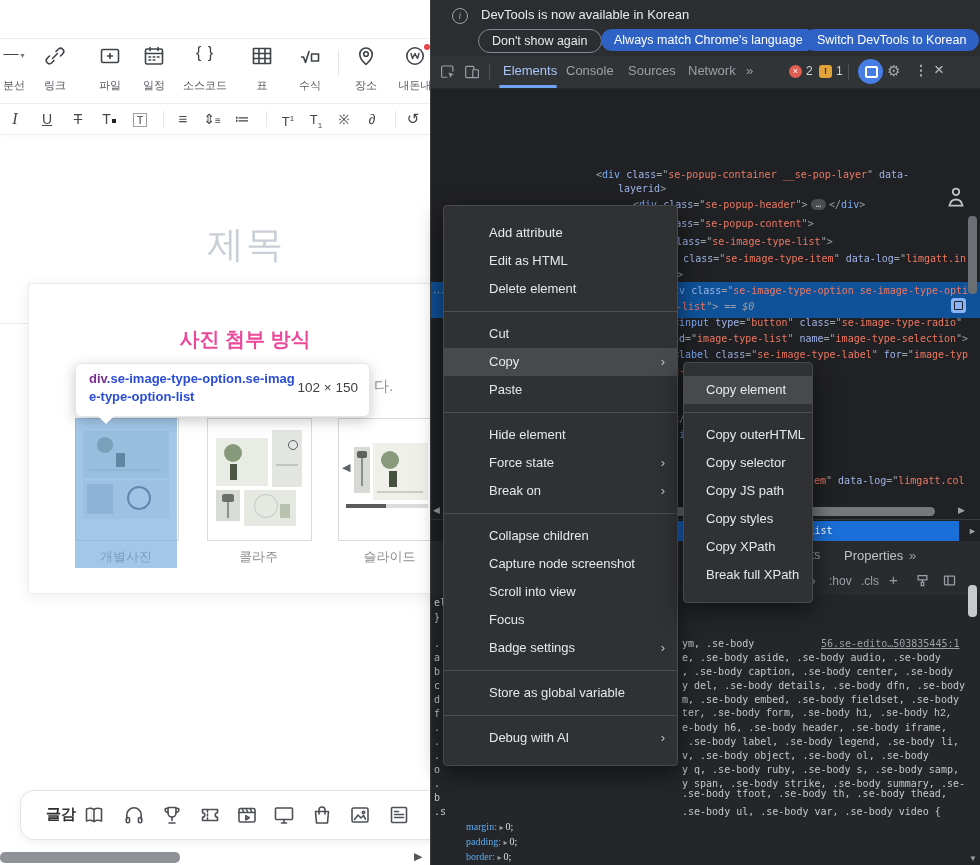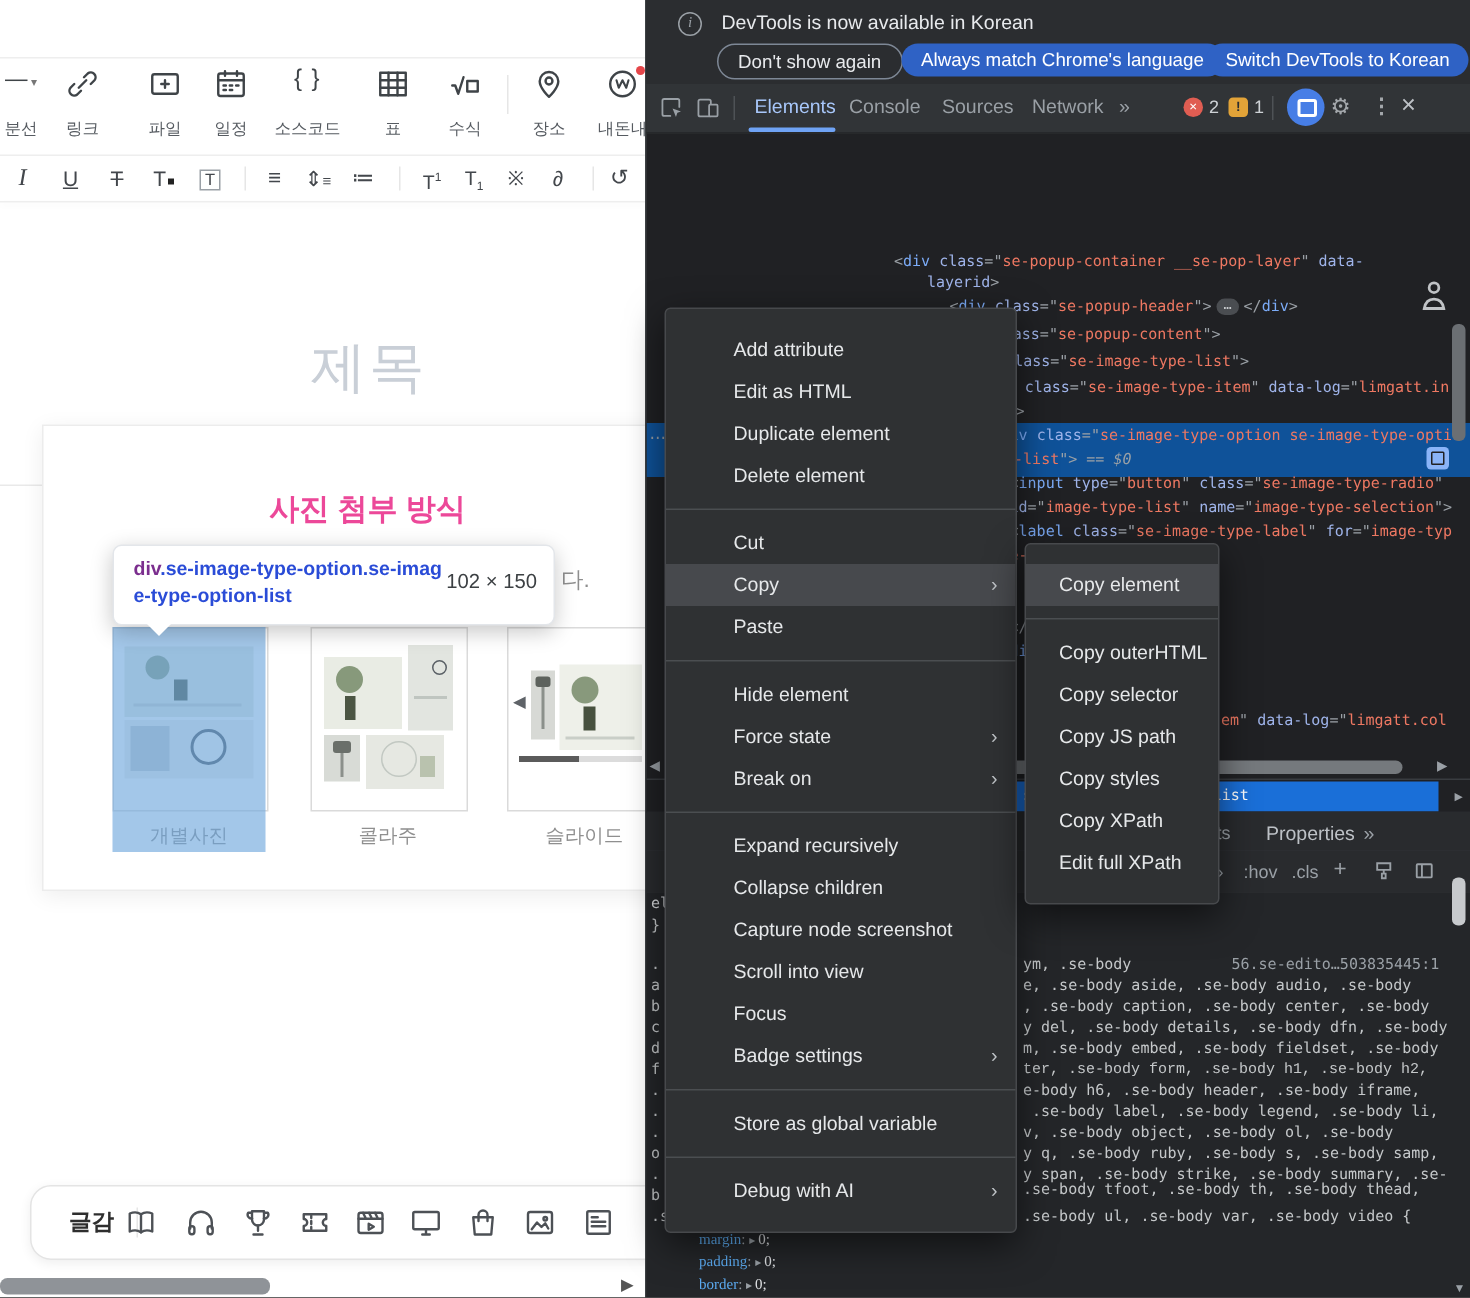--- a/index.html
+++ b/index.html
@@ -62,21 +62,21 @@
   #dsr{position:absolute;left:527px;top:505px;color:#9aa0a6;font-size:9px}
   #crumb{position:absolute;left:0;top:519px;width:550px;height:22px;background:#202124;border-top:1px solid #393c40}
   #chip{position:absolute;left:226px;top:1px;width:302px;height:20px;background:#1a6fd8}
   #chip span{position:absolute;left:25px;top:4px;font-size:10px;color:#fff;font-family:"DejaVu Sans Mono",monospace}
   #crumb-more{position:absolute;left:537px;top:6px;color:#9aa0a6;font-size:9px}
   #sidetabs{position:absolute;left:0;top:541px;width:550px;height:26px;background:#292b2e;border-bottom:1px solid #393c40}
   #stoolbar{position:absolute;left:0;top:567px;width:550px;height:28px;background:#292b2e;border-bottom:1px solid #393c40;color:#9aa0a6}
   .stt{position:absolute;top:7px;font-size:12px;color:#9aa0a6}
   #styles{position:absolute;left:0;top:595px;width:550px;height:270px;background:#242629;font-size:10px;line-height:14px}
   .csline{position:absolute;white-space:pre;color:#c5c8ca;font-family:"DejaVu Sans Mono",monospace}
-  #rule-src{position:absolute;left:390px;top:637px;color:#9aa0a6;font-family:"DejaVu Sans Mono",monospace}
+  #rule-src{position:absolute;left:390px;top:637px;color:#9aa0a6;text-decoration:underline;font-family:"DejaVu Sans Mono",monospace}
   .propline{position:absolute;left:35px;white-space:pre;font-family:Liberation Serif, serif}
   .pn{color:#5cabf0}.pv{color:#dfe1e4}.pp{color:#9aa0a6}.parw{color:#9aa0a6;font-size:8px}
   #vthumb2{position:absolute;left:537px;top:585px;width:9px;height:32px;border-radius:4px;background:#c7cacd}
   .sarr{position:absolute;left:538px;color:#9aa0a6;font-size:8px}
 
   
   .cmenu{position:absolute;background:#2f3133;border:1px solid #47494c;border-radius:4px;box-shadow:0 8px 24px rgba(0,0,0,.55);padding:13px 0;box-sizing:border-box}
   #cmenu{left:443px;top:205px;width:235px;z-index:30}
   #csub{left:683px;top:362px;width:130px;z-index:31}
   .citem{height:28px;line-height:28px;padding-left:45px;font-size:13px;color:#e6e8ea;position:relative;white-space:nowrap;cursor:default}
@@ -438,45 +438,43 @@
   <div id="tip">
     <div class="l1"><span class="tag">div</span><span class="cls">.se-image-type-option.se-imag</span></div>
     <div class="l2">e-type-option-list</div>
     <div class="dim">102 × 150</div>
     <div class="arr"></div>
   </div>
 
   <div id="cmenu" class="cmenu">
       <div class="citem">Add attribute</div>
       <div class="citem">Edit as HTML</div>
-      <div class="citem">Duplicate element</div>
       <div class="citem">Delete element</div>
       <div class="csep"></div>
       <div class="citem">Cut</div>
       <div class="citem hov">Copy<span class="subarr">›</span></div>
       <div class="citem">Paste</div>
       <div class="csep"></div>
       <div class="citem">Hide element</div>
       <div class="citem">Force state<span class="subarr">›</span></div>
       <div class="citem">Break on<span class="subarr">›</span></div>
       <div class="csep"></div>
-      <div class="citem">Expand recursively</div>
       <div class="citem">Collapse children</div>
       <div class="citem">Capture node screenshot</div>
       <div class="citem">Scroll into view</div>
       <div class="citem">Focus</div>
       <div class="citem">Badge settings<span class="subarr">›</span></div>
       <div class="csep"></div>
       <div class="citem">Store as global variable</div>
       <div class="csep"></div>
       <div class="citem">Debug with AI<span class="subarr">›</span></div>
     </div>
   <div id="csub" class="cmenu">
       <div class="citem hov">Copy element</div>
       <div class="csep"></div>
       <div class="citem">Copy outerHTML</div>
       <div class="citem">Copy selector</div>
       <div class="citem">Copy JS path</div>
       <div class="citem">Copy styles</div>
       <div class="citem">Copy XPath</div>
-      <div class="citem">Edit full XPath</div>
+      <div class="citem">Break full XPath</div>
     </div>
 </div>
 
 </body></html>

